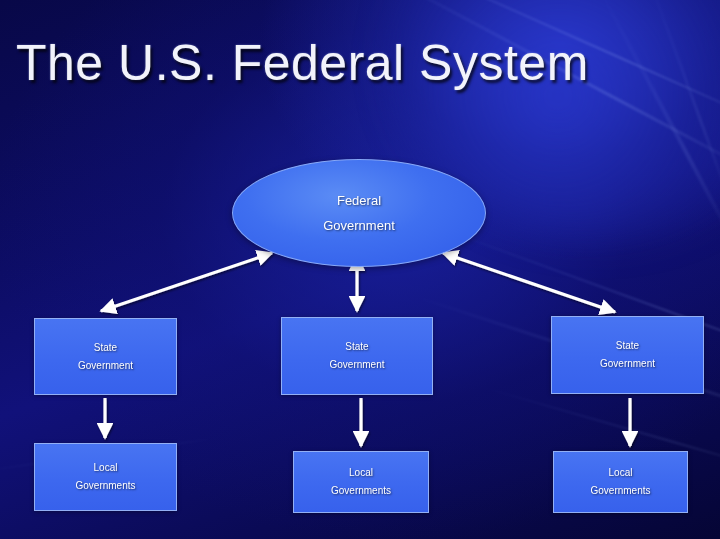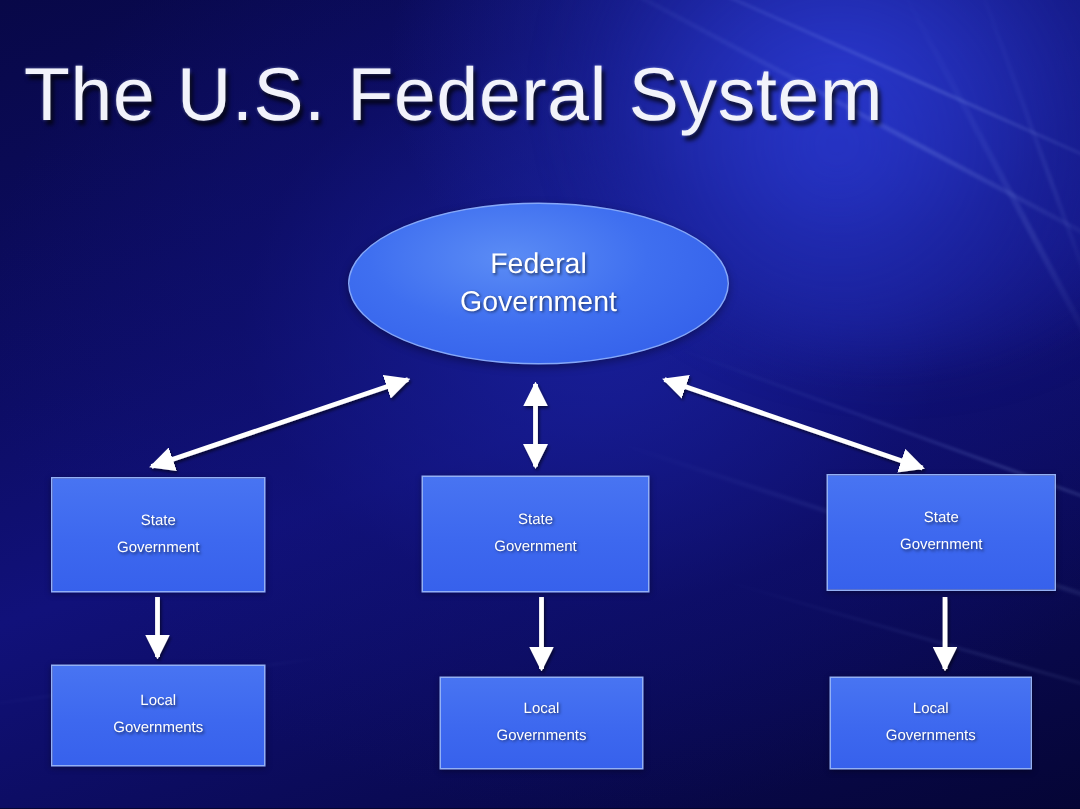--- a/index.html
+++ b/index.html
@@ -74,26 +74,26 @@
     box-sizing: border-box;
     color: #ffffff;
     display: flex;
     align-items: center;
     justify-content: center;
     text-align: center;
     text-shadow: 1px 1px 2px rgba(0,0,0,0.55);
   }
 
   .ellipse {
-    left: 232px; top: 135px;
+    left: 232px; top: 159px;
     width: 254px; height: 108px;
     border-radius: 50%;
     background: radial-gradient(ellipse at 42% 34%, #5b8cf5 0%, #3f6ff0 45%, #2f5ae8 100%);
     border: 1px solid #86a8f7;
-    font-size: 19px;
+    font-size: 13px;
     line-height: 25px;
     box-shadow: 0 2px 6px rgba(0,0,0,0.35);
   }
 
   .box {
     background: linear-gradient(to bottom, #4874f2 0%, #3d68ef 55%, #3761ec 100%);
     border: 1px solid #93b0f5;
     font-size: 10px;
     line-height: 18px;
     box-shadow: 0 1px 4px rgba(0,0,0,0.35);

